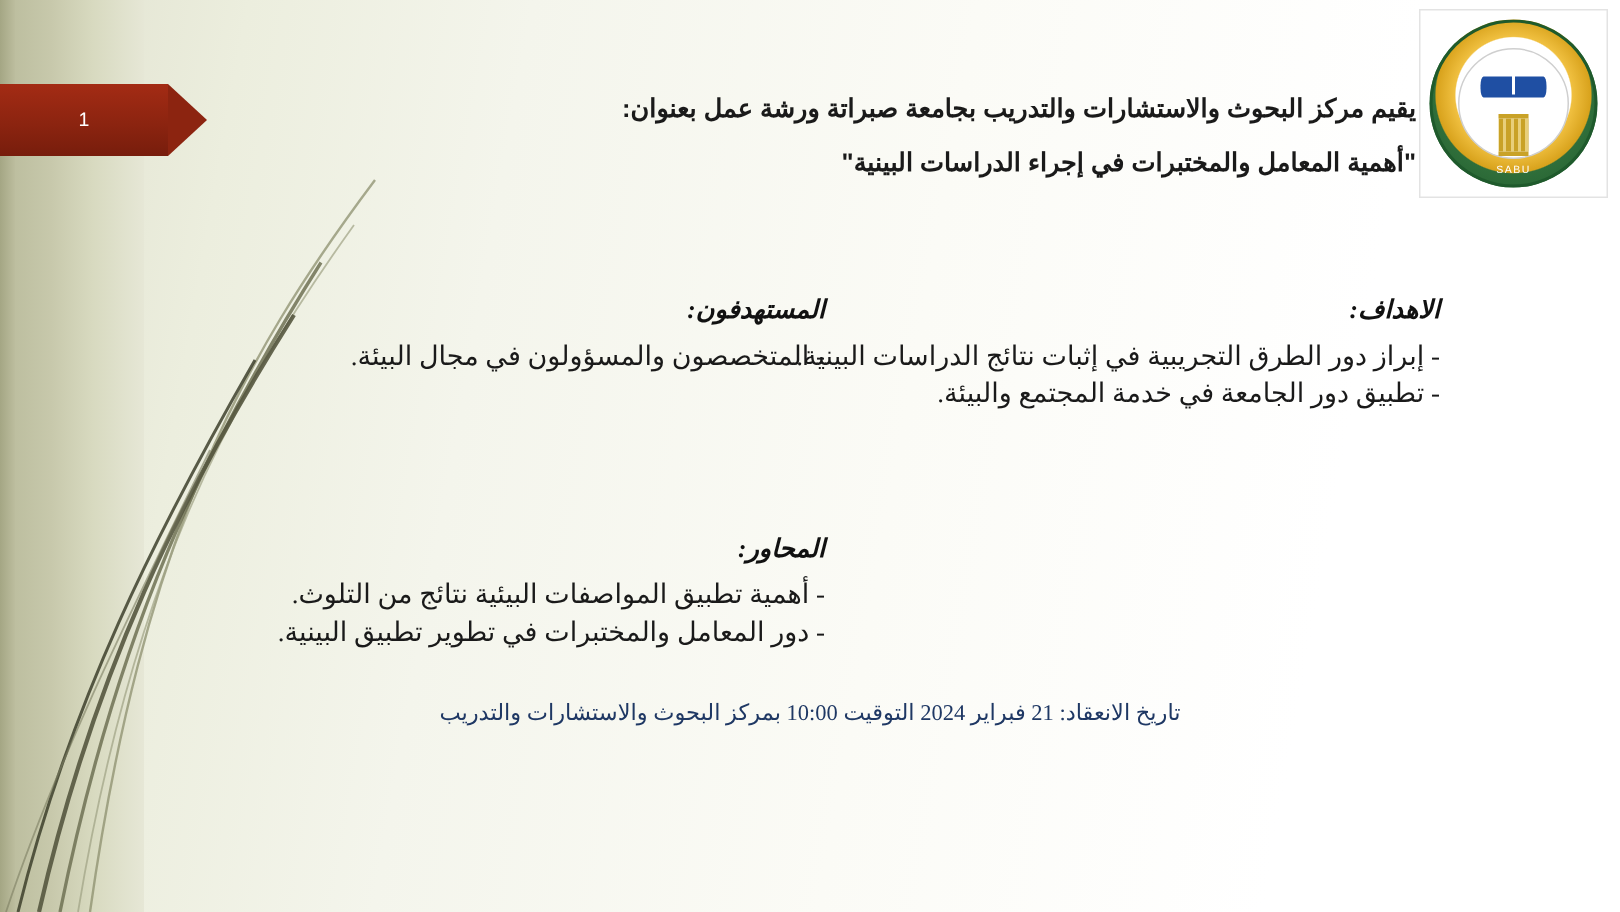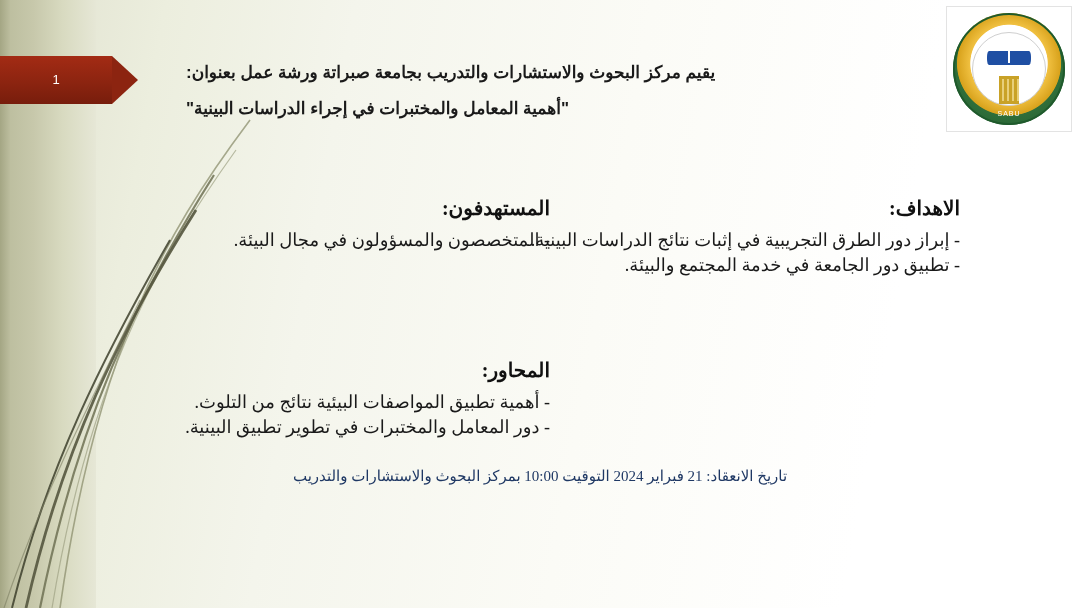--- a/index.html
+++ b/index.html
@@ -160,24 +160,24 @@
     transform: translateX(-50%);
     font-size: 7px;
     letter-spacing: 1px;
     color: #ffffff;
     font-family: "Liberation Sans", sans-serif;
   }
 
   
   .title-block {
     position: absolute;
-    left: 186px;
+    left: 204px;
     top: 58px;
     width: 740px;
-    text-align: left;
+    text-align: right;
   }
   .title-line {
     font-family: "Liberation Sans", sans-serif;
     font-weight: bold;
     font-size: 17px;
     color: #1a1a1a;
     line-height: 30px;
     direction: rtl;
   }
   .title-line.second {
@@ -197,25 +197,26 @@
     flex-direction: row;
     justify-content: space-between;
     align-items: flex-start;
   }
   .col {
     width: 380px;
   }
   .sec-head {
     font-family: "Liberation Serif", serif;
     font-weight: bold;
-    font-size: 20px;
+    font-size: 17px;
     color: #111111;
     text-align: right;
     margin-bottom: 8px;
     direction: rtl;
+    font-style: italic;
   }
   .sec-list {
     list-style: none;
     margin: 0;
     padding: 0;
     direction: rtl;
   }
   .sec-list li {
     font-family: "Liberation Serif", serif;
     font-size: 18px;

